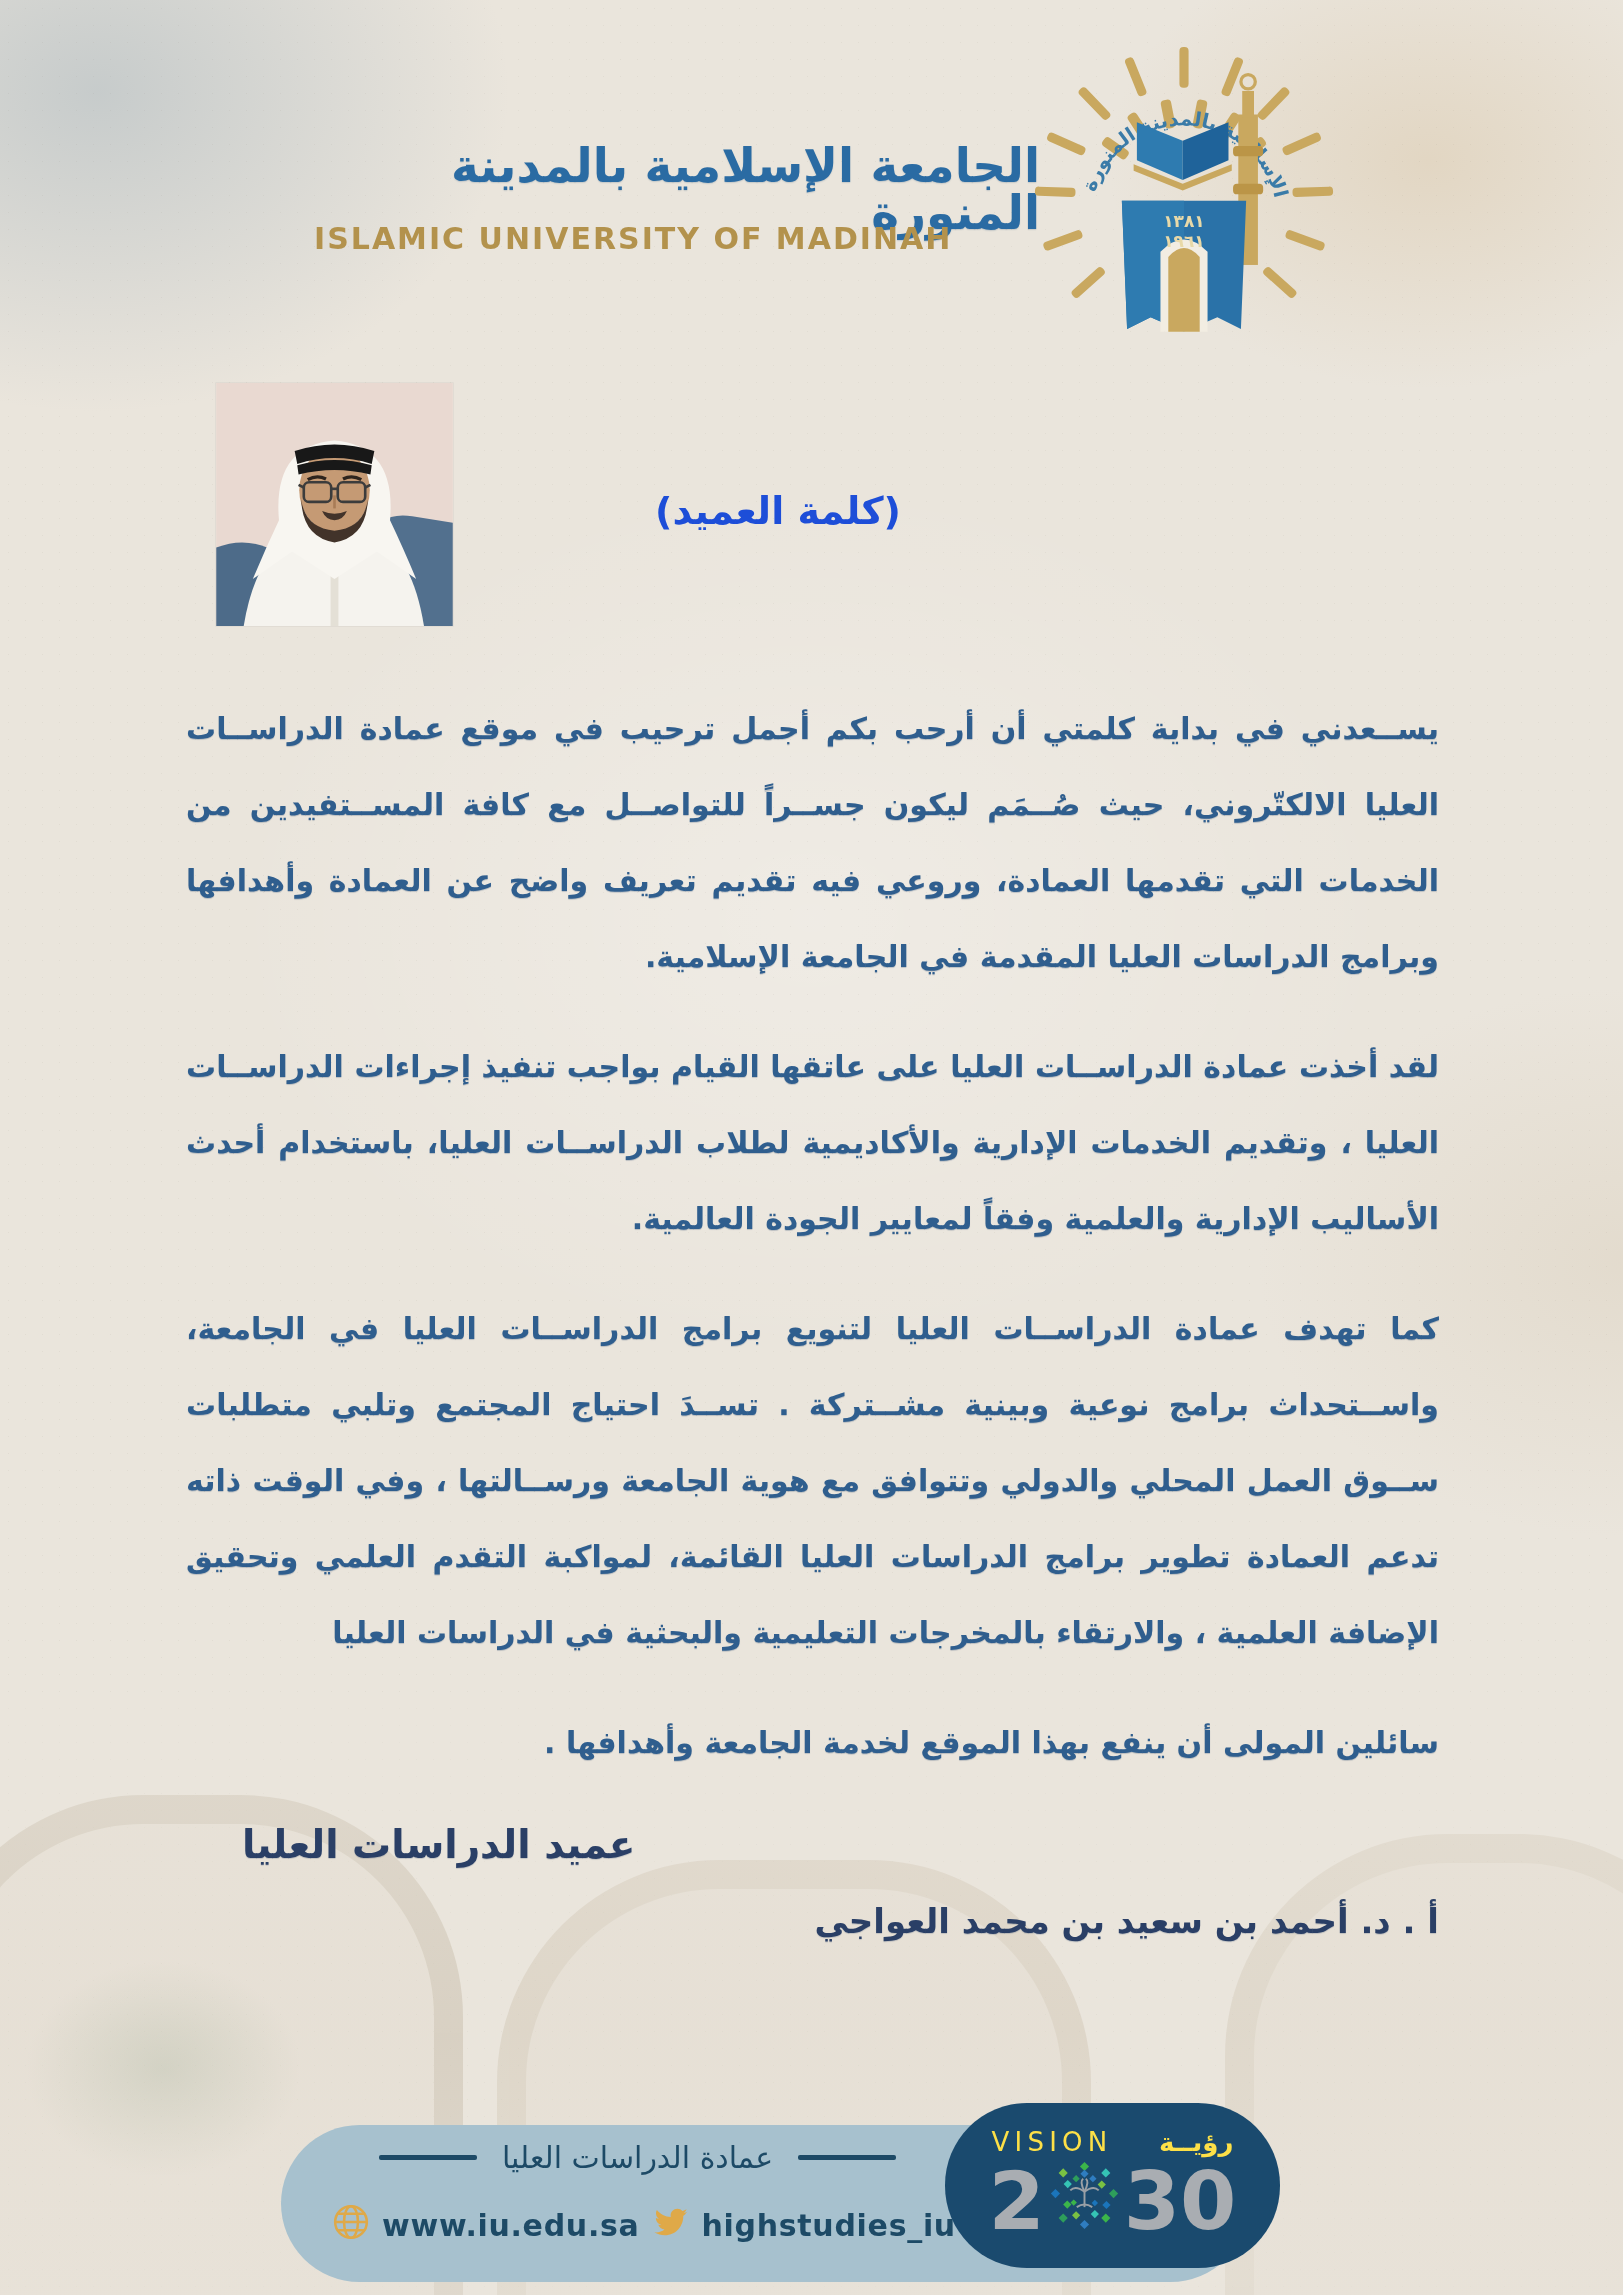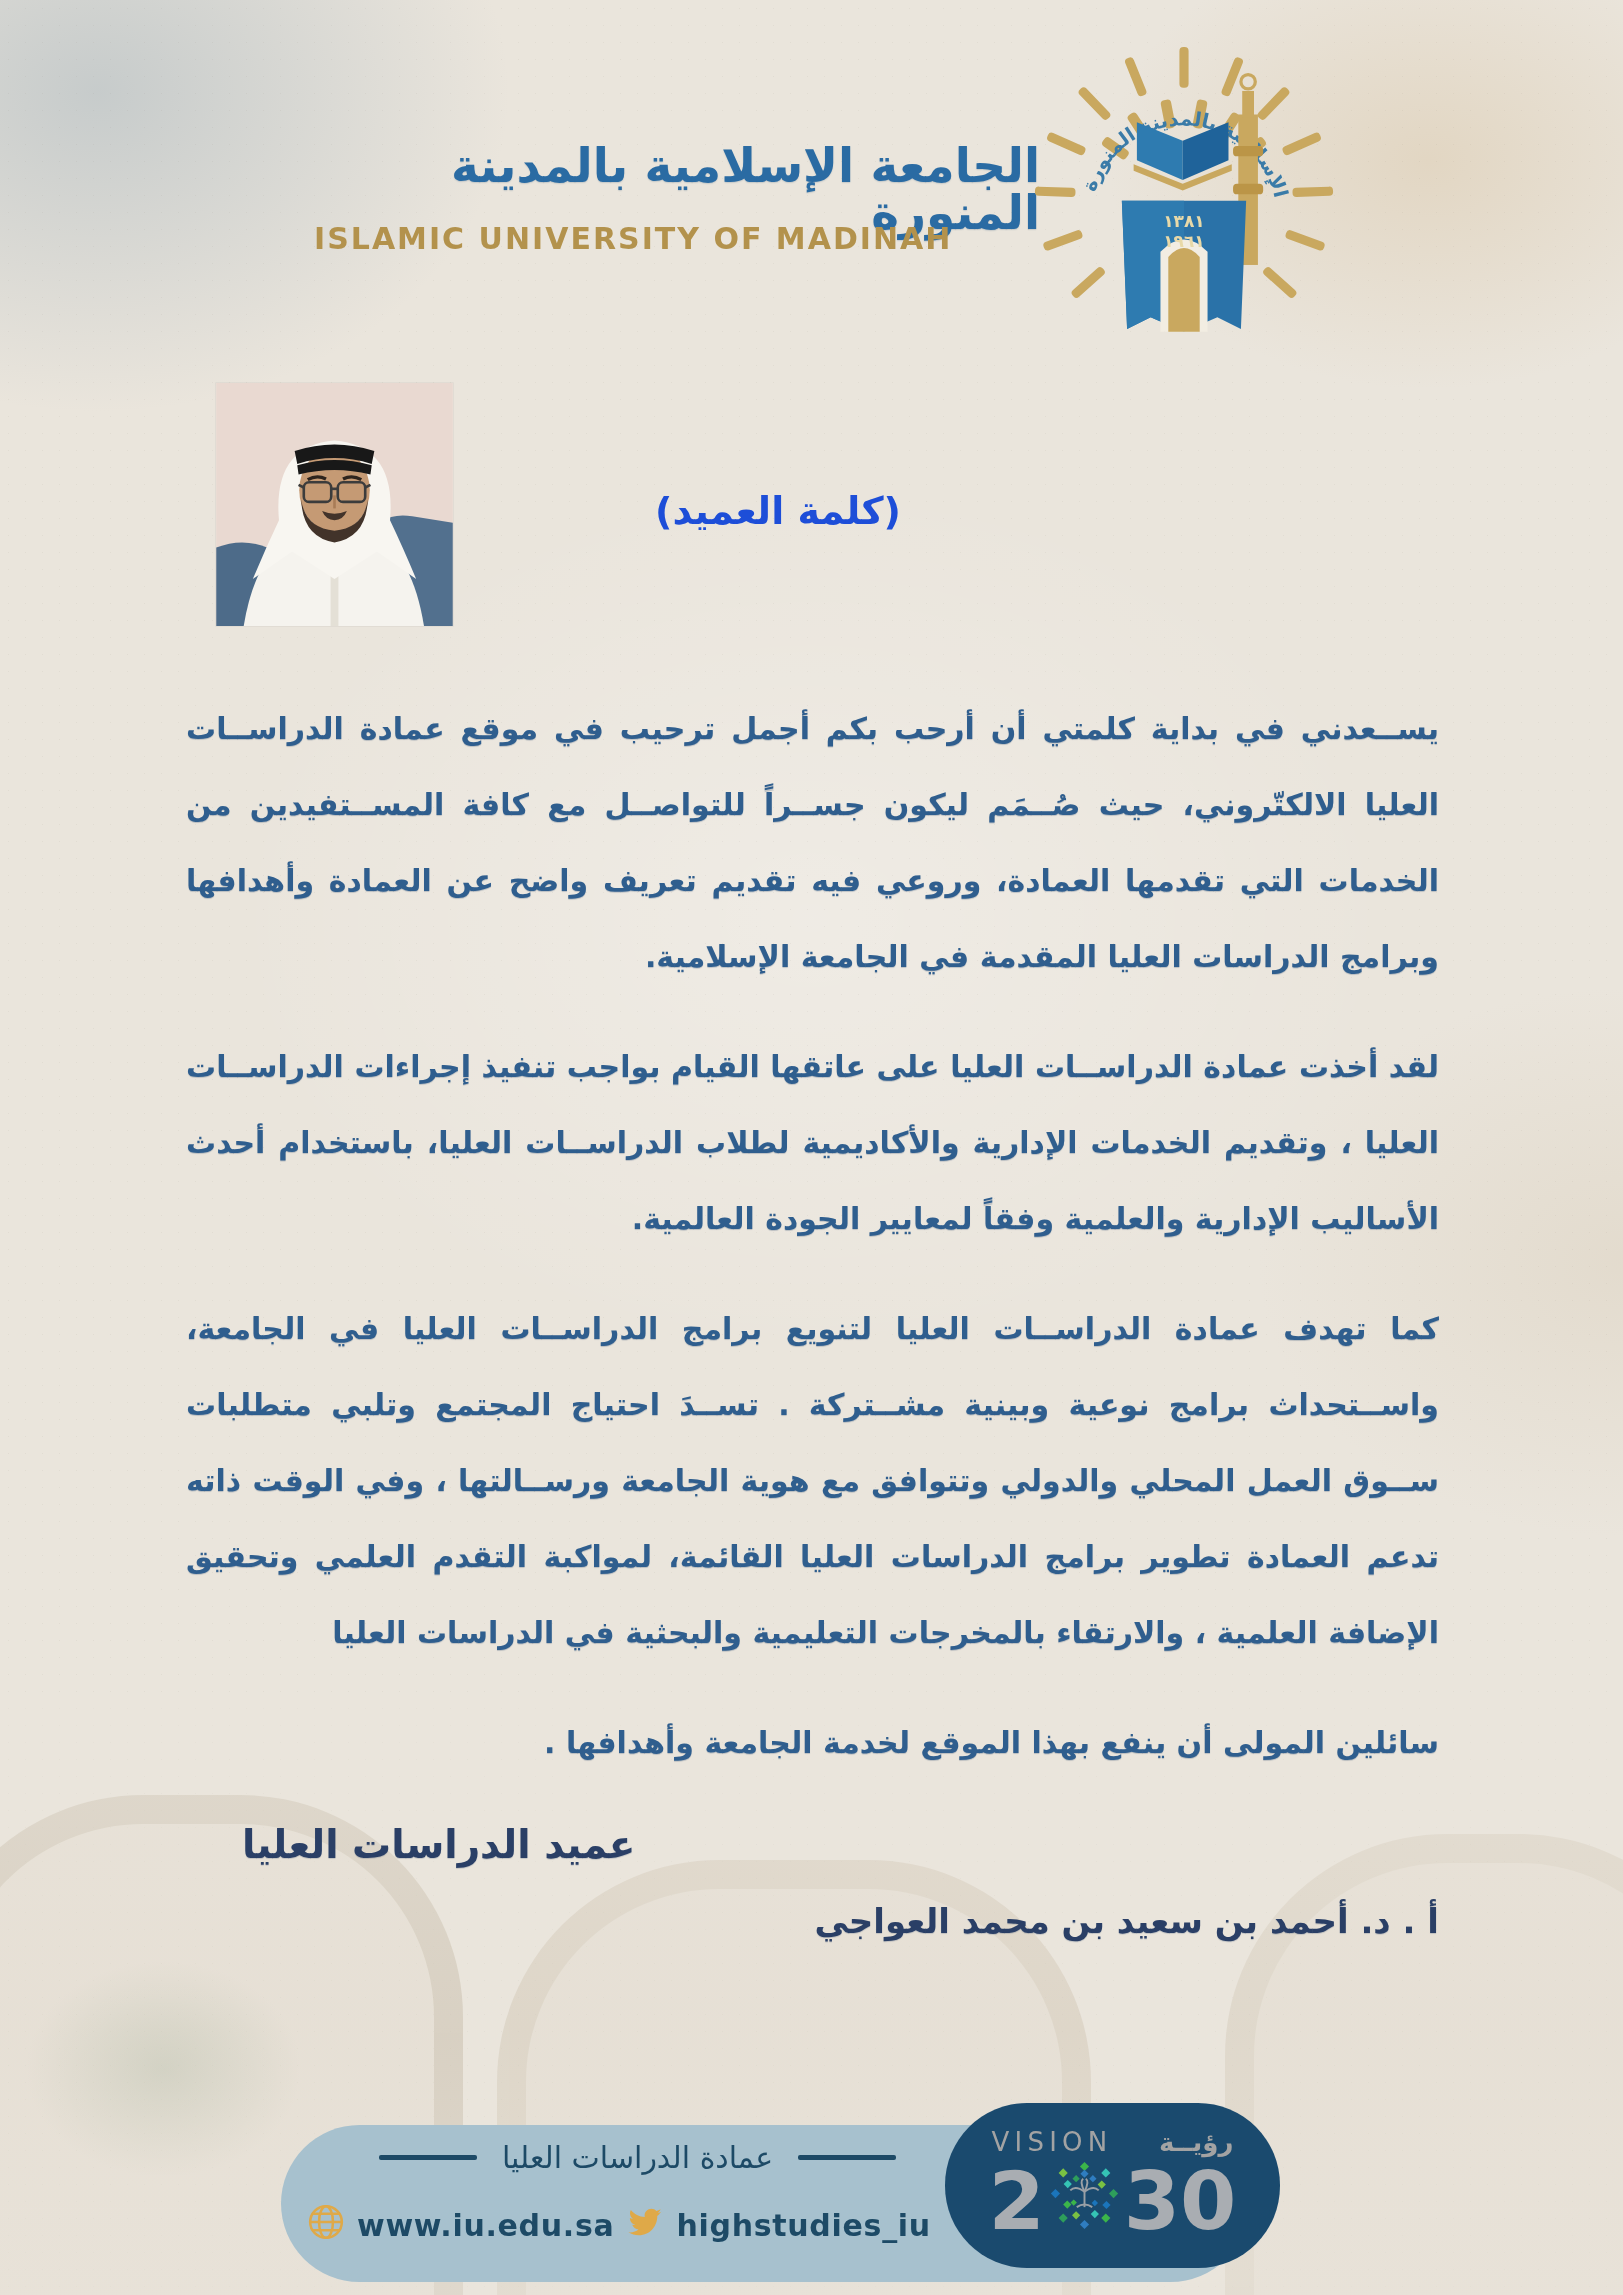--- a/index.html
+++ b/index.html
@@ -72,30 +72,30 @@
     background:#a7c1ce;border-radius:79px;
   }
   .dept-row{
     position:absolute;left:307px;top:2140px;width:661px;z-index:3;
     display:flex;align-items:center;justify-content:center;gap:25px;direction:rtl;
     color:#1d4a66;font-size:30px;font-weight:normal;
   }
   .dash{width:98px;height:4.6px;background:#1d4a66;border-radius:2px;flex:none;}
   .links-row{
     position:absolute;left:307px;top:2203px;width:674px;z-index:3;
-    display:flex;align-items:center;gap:12px;
+    display:flex;align-items:center;justify-content:center;gap:12px;
     color:#1d4a66;font-size:30px;font-weight:bold;
   }
   .links-row .lbl{letter-spacing:0.7px;}
   .vision-pill{
     position:absolute;left:945px;top:2103px;width:335px;height:165px;z-index:4;
     background:#1a4a6e;border-radius:82px;
     display:flex;flex-direction:column;align-items:center;justify-content:center;gap:2.6px;
   }
-  .vision-top{display:flex;align-items:baseline;gap:19.6px;color:#a3a3a3;font-size:26px;}
+  .vision-top{display:flex;align-items:baseline;gap:19.6px;color:#fde047;font-size:26px;}
   .vision-top .en{letter-spacing:5.2px;}
   .vision-top .ar{font-weight:bold;margin-left:27px;}
   .vision-bottom{display:flex;align-items:center;gap:3.9px;color:#a9adb2;
     font-size:81px;font-weight:bold;line-height:1;}
 </style>
 </head>
 <body>
 
 <div class="page">
 

